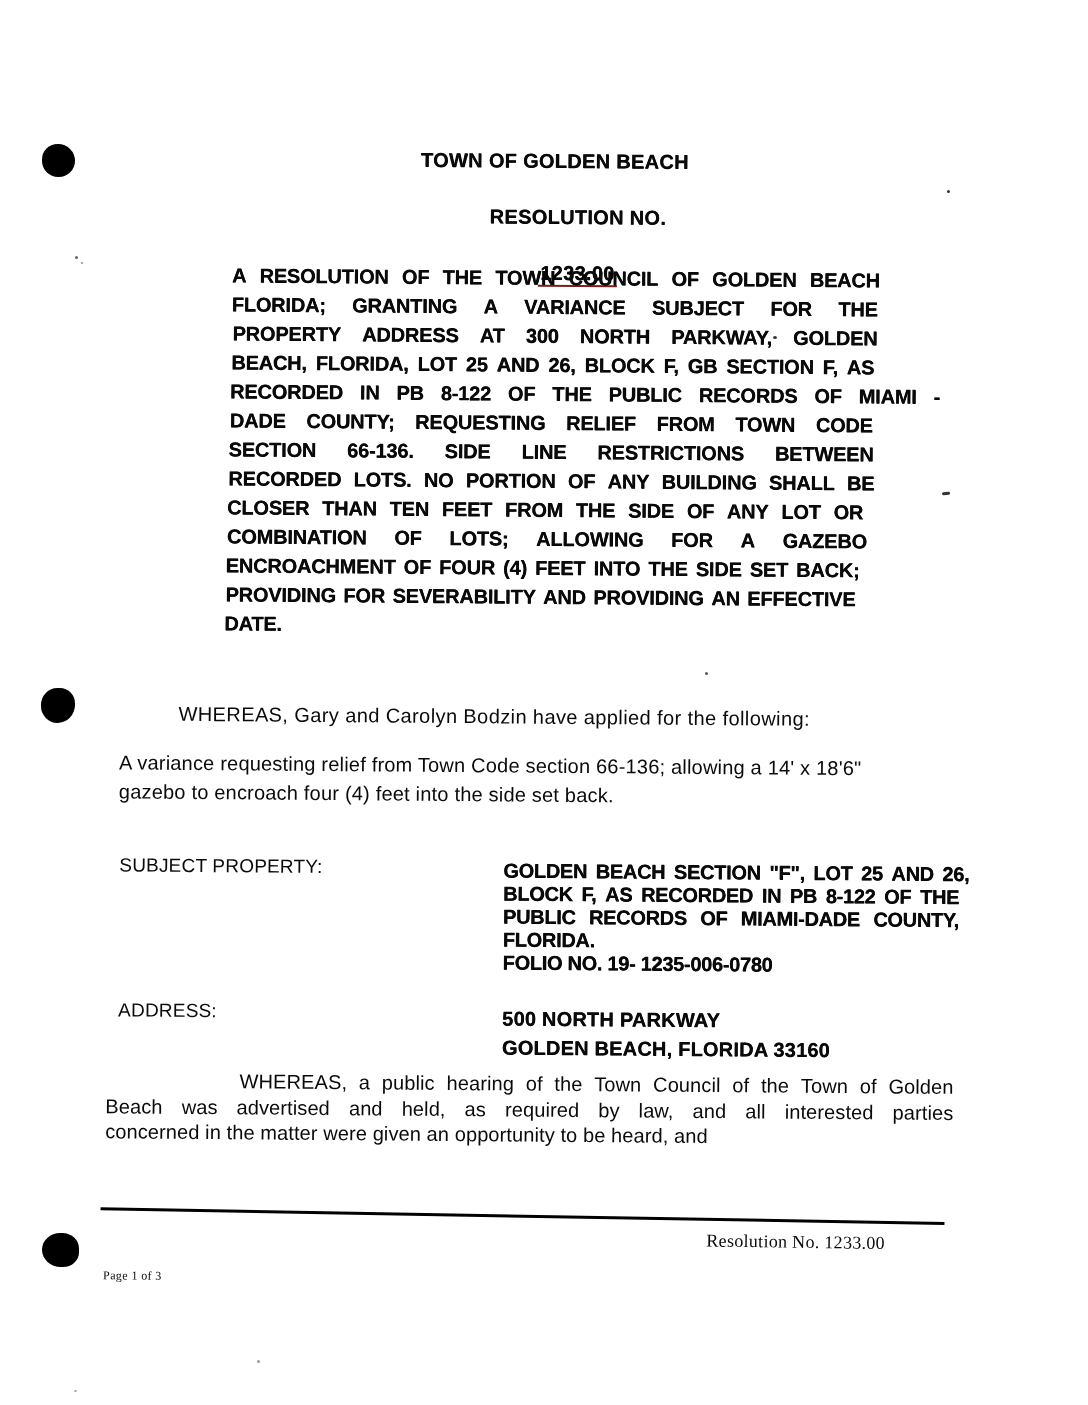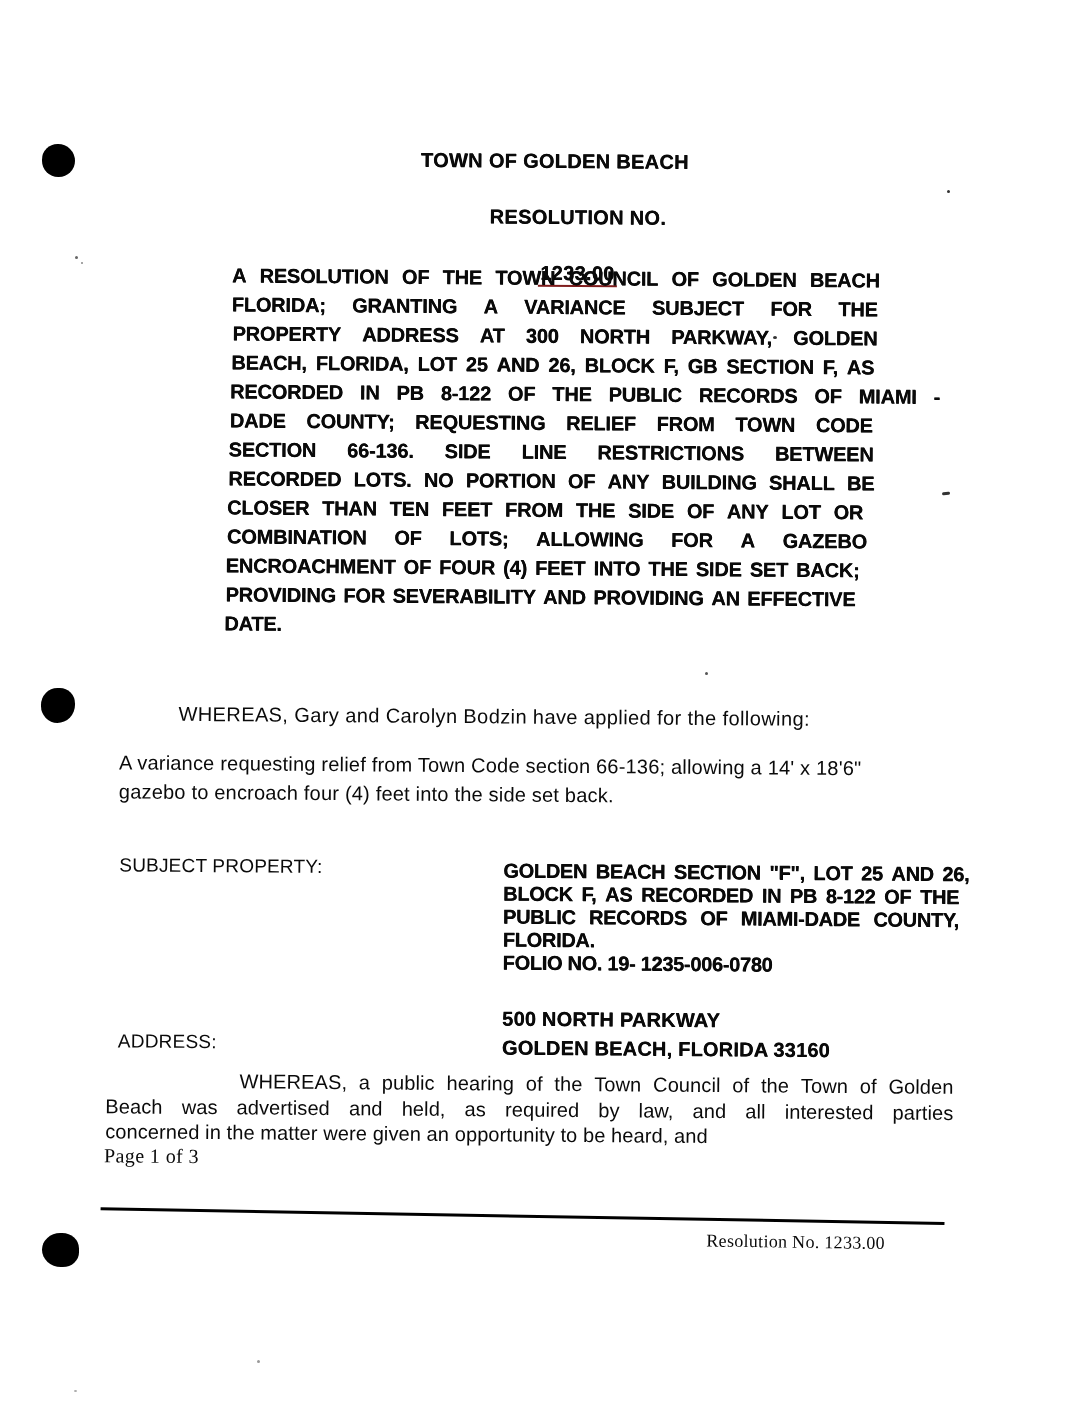--- a/index.html
+++ b/index.html
@@ -85,21 +85,21 @@
   }
 
   
   .field-label {
     position: absolute;
     left: 114px;
     font-size: 19px;
     letter-spacing: 0.2px;
   }
   .subject-label { top: 854px; }
-  .address-label { top: 1030px; text-align: center; }
+  .address-label { top: 999px; text-align: center; }
 
   .subject-value {
     position: absolute;
     left: 498px; top: 856px;
     font-weight: bold;
     font-size: 20px;
     line-height: 23px;
     letter-spacing: -0.3px;
     text-shadow: 0.3px 0.3px 0 #000;
   }
@@ -132,23 +132,23 @@
   .footer-rule {
     position: absolute;
     left: 98px; top: 1207px;
     width: 844px; height: 2.5px;
     background: #000;
     transform: rotate(0.55deg);
     transform-origin: left center;
   }
   .footer-page {
     position: absolute;
-    left: 101px; top: 1144px;
+    left: 101px; top: 1268px;
     font-family: "Liberation Serif", serif;
-    font-size: 20px;
+    font-size: 12px;
     letter-spacing: 0.4px;
   }
   .footer-res {
     position: absolute;
     left: 704px; top: 1226px;
     font-family: "Liberation Serif", serif;
     font-size: 18px;
     letter-spacing: 0.3px;
     transform: rotate(0.35deg);
   }

